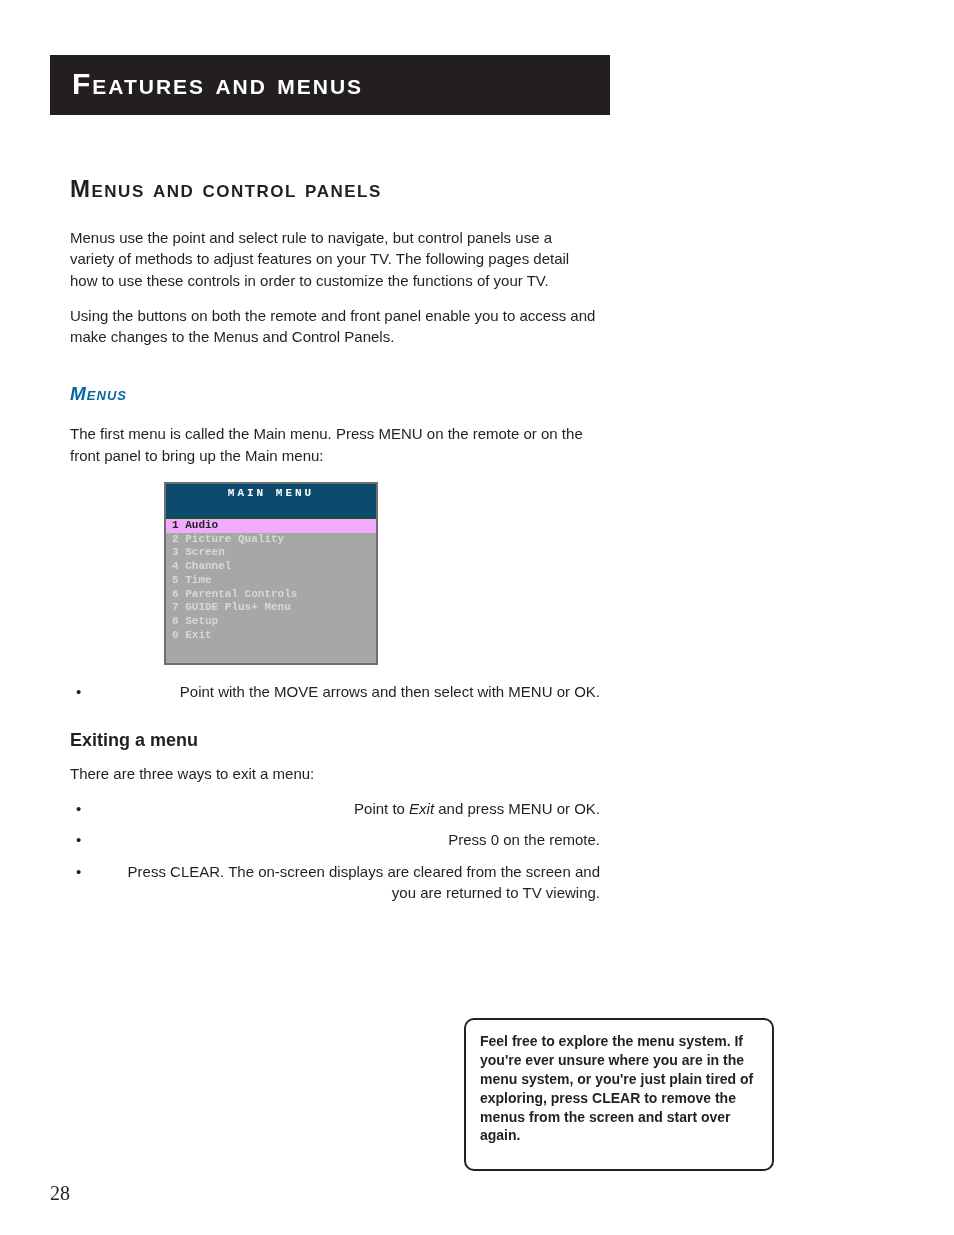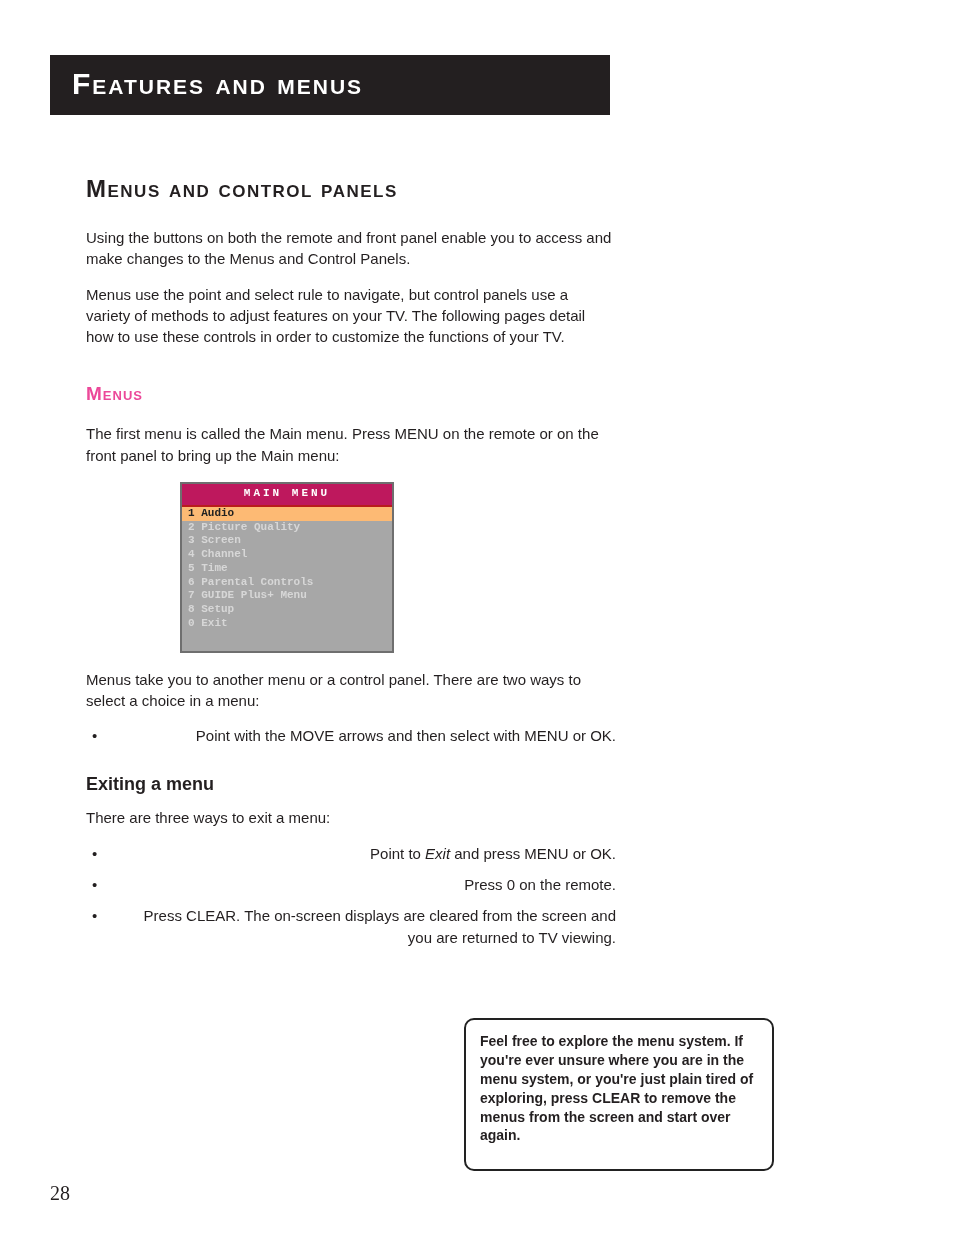--- a/index.html
+++ b/index.html
@@ -28,21 +28,21 @@
     margin: 0;
     font-size: 30px;
     font-weight: 700;
     letter-spacing: 2px;
     font-family: "Trebuchet MS", Futura, Arial, sans-serif;
     font-variant: small-caps;
     text-transform: lowercase;
   }
   .chapter-bar h1::first-letter { text-transform: uppercase; }
   .content {
-    margin-left: 36px;
+    margin-left: 20px;
     width: 530px;
   }
   h2.section {
     font-family: "Trebuchet MS", Futura, Arial, sans-serif;
     font-variant: small-caps;
     text-transform: lowercase;
     font-size: 24px;
     font-weight: 700;
     letter-spacing: 1.5px;
     margin: 0 0 24px 0;
@@ -50,21 +50,22 @@
   }
   h2.section::first-letter { text-transform: uppercase; }
   h3.subsection {
     font-family: "Trebuchet MS", Futura, Arial, sans-serif;
     font-variant: small-caps;
     text-transform: lowercase;
     font-size: 19px;
     font-weight: 700;
     letter-spacing: 1px;
     margin: 36px 0 18px 0;
-    color: #ec4899;
+    color: #0369a1;
+    font-style: italic;
   }
   h3.subsection::first-letter { text-transform: uppercase; }
   h4.subsub {
     font-size: 18px;
     font-weight: 700;
     margin: 28px 0 12px 0;
     color: #231f20;
   }
   p.body {
     font-size: 15px;
@@ -97,33 +98,33 @@
     margin: 16px 0 16px 94px;
     border: 2px solid #6f6f6f;
     background: #a7a7a7;
     font-family: "Courier New", monospace;
     font-size: 11px;
     line-height: 1.25;
     font-weight: 700;
   }
   .menu-title {
     text-align: center;
-    padding: 3px 0 4px 0;
+    padding: 3px 0 16px 0;
     color: #fff;
     letter-spacing: 3px;
-    border-bottom: 2px solid #b91c1c;
-    background: #be185d;
+    border-bottom: 2px solid #14532d;
+    background: #0c4a6e;
   }
   .menu-item {
     padding: 0 6px;
     color: #d7d7d7;
     white-space: pre;
   }
   .menu-item.selected {
-    background: #fdba74;
+    background: #f0abfc;
     color: #222;
   }
   .menu-spacer {
     height: 20px;
   }
   .tip-box {
     position: absolute;
     right: 58px;
     top: 1018px;
     width: 310px;
@@ -150,22 +151,22 @@
 <div class="page">
 
   <div class="chapter-bar">
     <h1>Features and Menus</h1>
   </div>
 
   <div class="content">
 
     <h2 class="section">Menus and Control Panels</h2>
 
+    <p class="body">Menus use the point and select rule to navigate, but control panels use a variety of methods to adjust features on your TV. The following pages detail how to use these controls in order to customize the functions of your TV.</p>
     <p class="body">Using the buttons on both the remote and front panel enable you to access and make changes to the Menus and Control Panels.</p>
-    <p class="body">Menus use the point and select rule to navigate, but control panels use a variety of methods to adjust features on your TV. The following pages detail how to use these controls in order to customize the functions of your TV.</p>
 
     <h3 class="subsection">Menus</h3>
 
     <p class="body">The first menu is called the Main menu. Press MENU on the remote or on the front panel to bring up the Main menu:</p>
 
     <div class="menu-graphic">
       <div class="menu-title">MAIN MENU</div>
       <div id="menu-items">
           <div class="menu-item selected">1 Audio</div>
           <div class="menu-item">2 Picture Quality</div>
@@ -173,21 +174,20 @@
           <div class="menu-item">4 Channel</div>
           <div class="menu-item">5 Time</div>
           <div class="menu-item">6 Parental Controls</div>
           <div class="menu-item">7 GUIDE Plus+ Menu</div>
           <div class="menu-item">8 Setup</div>
           <div class="menu-item">0 Exit</div>
         </div>
       <div class="menu-spacer"></div>
     </div>
 
-    <p class="body">Menus take you to another menu or a control panel. There are two ways to select a choice in a menu:</p>
 
     <ul class="bullets">
       <li>Point with the MOVE arrows and then select with MENU or OK.</li>
     </ul>
 
     <h4 class="subsub">Exiting a menu</h4>
 
     <p class="body">There are three ways to exit a menu:</p>
 
     <ul class="bullets">

